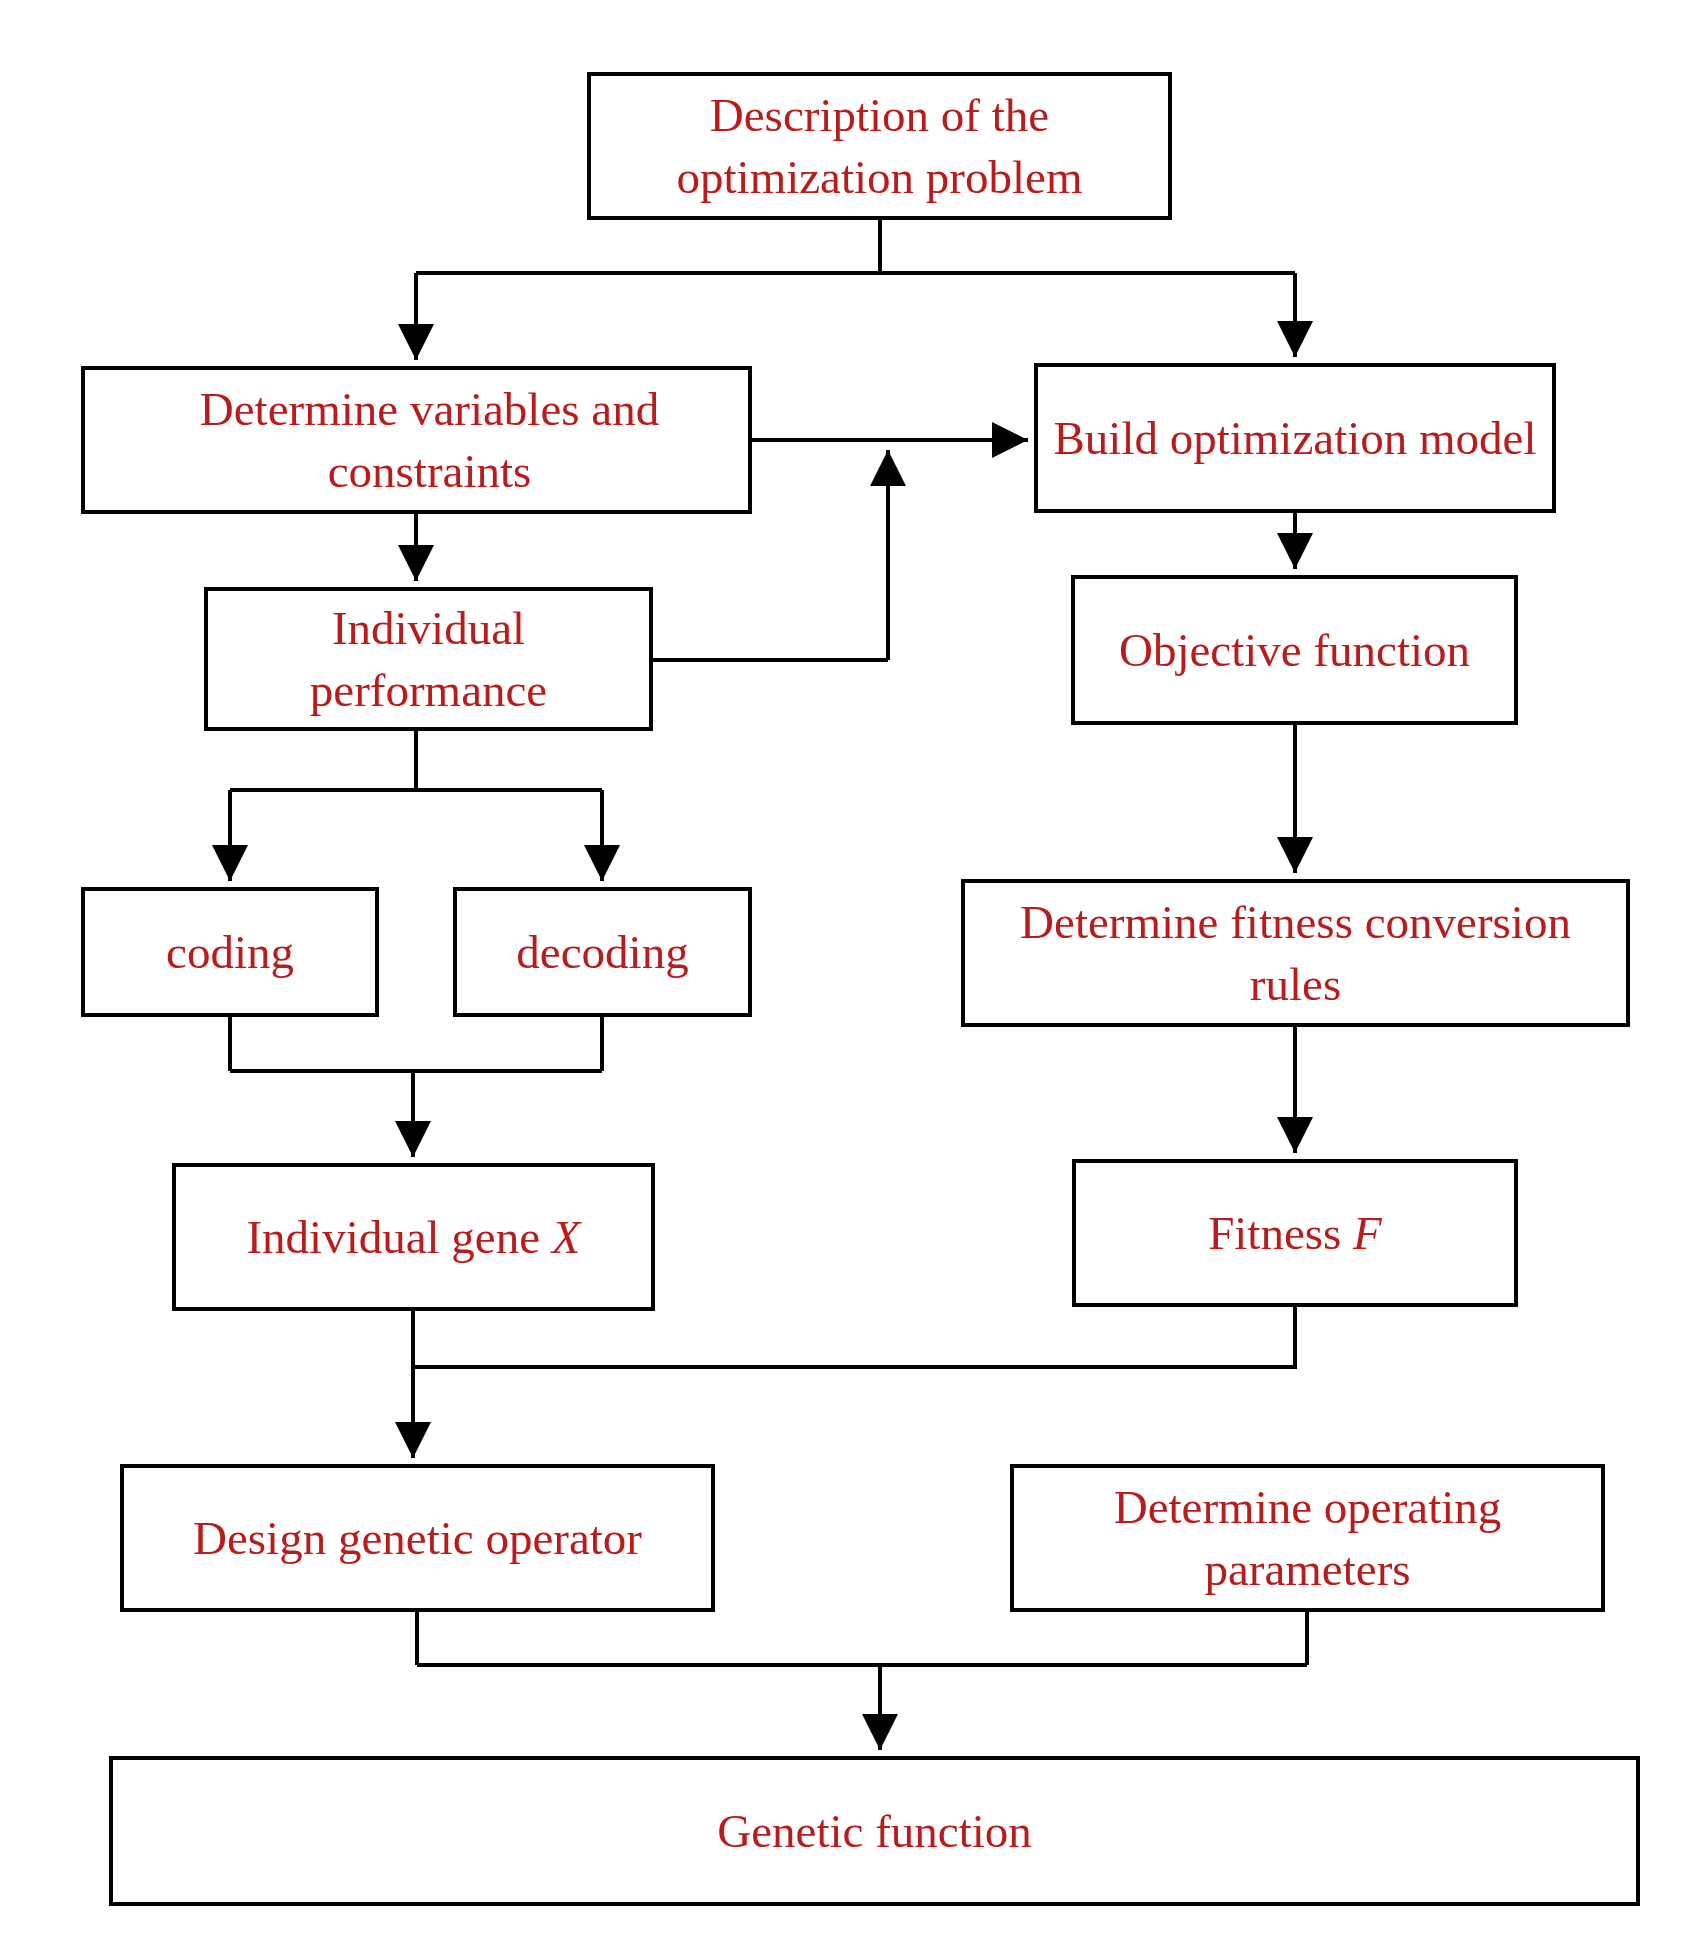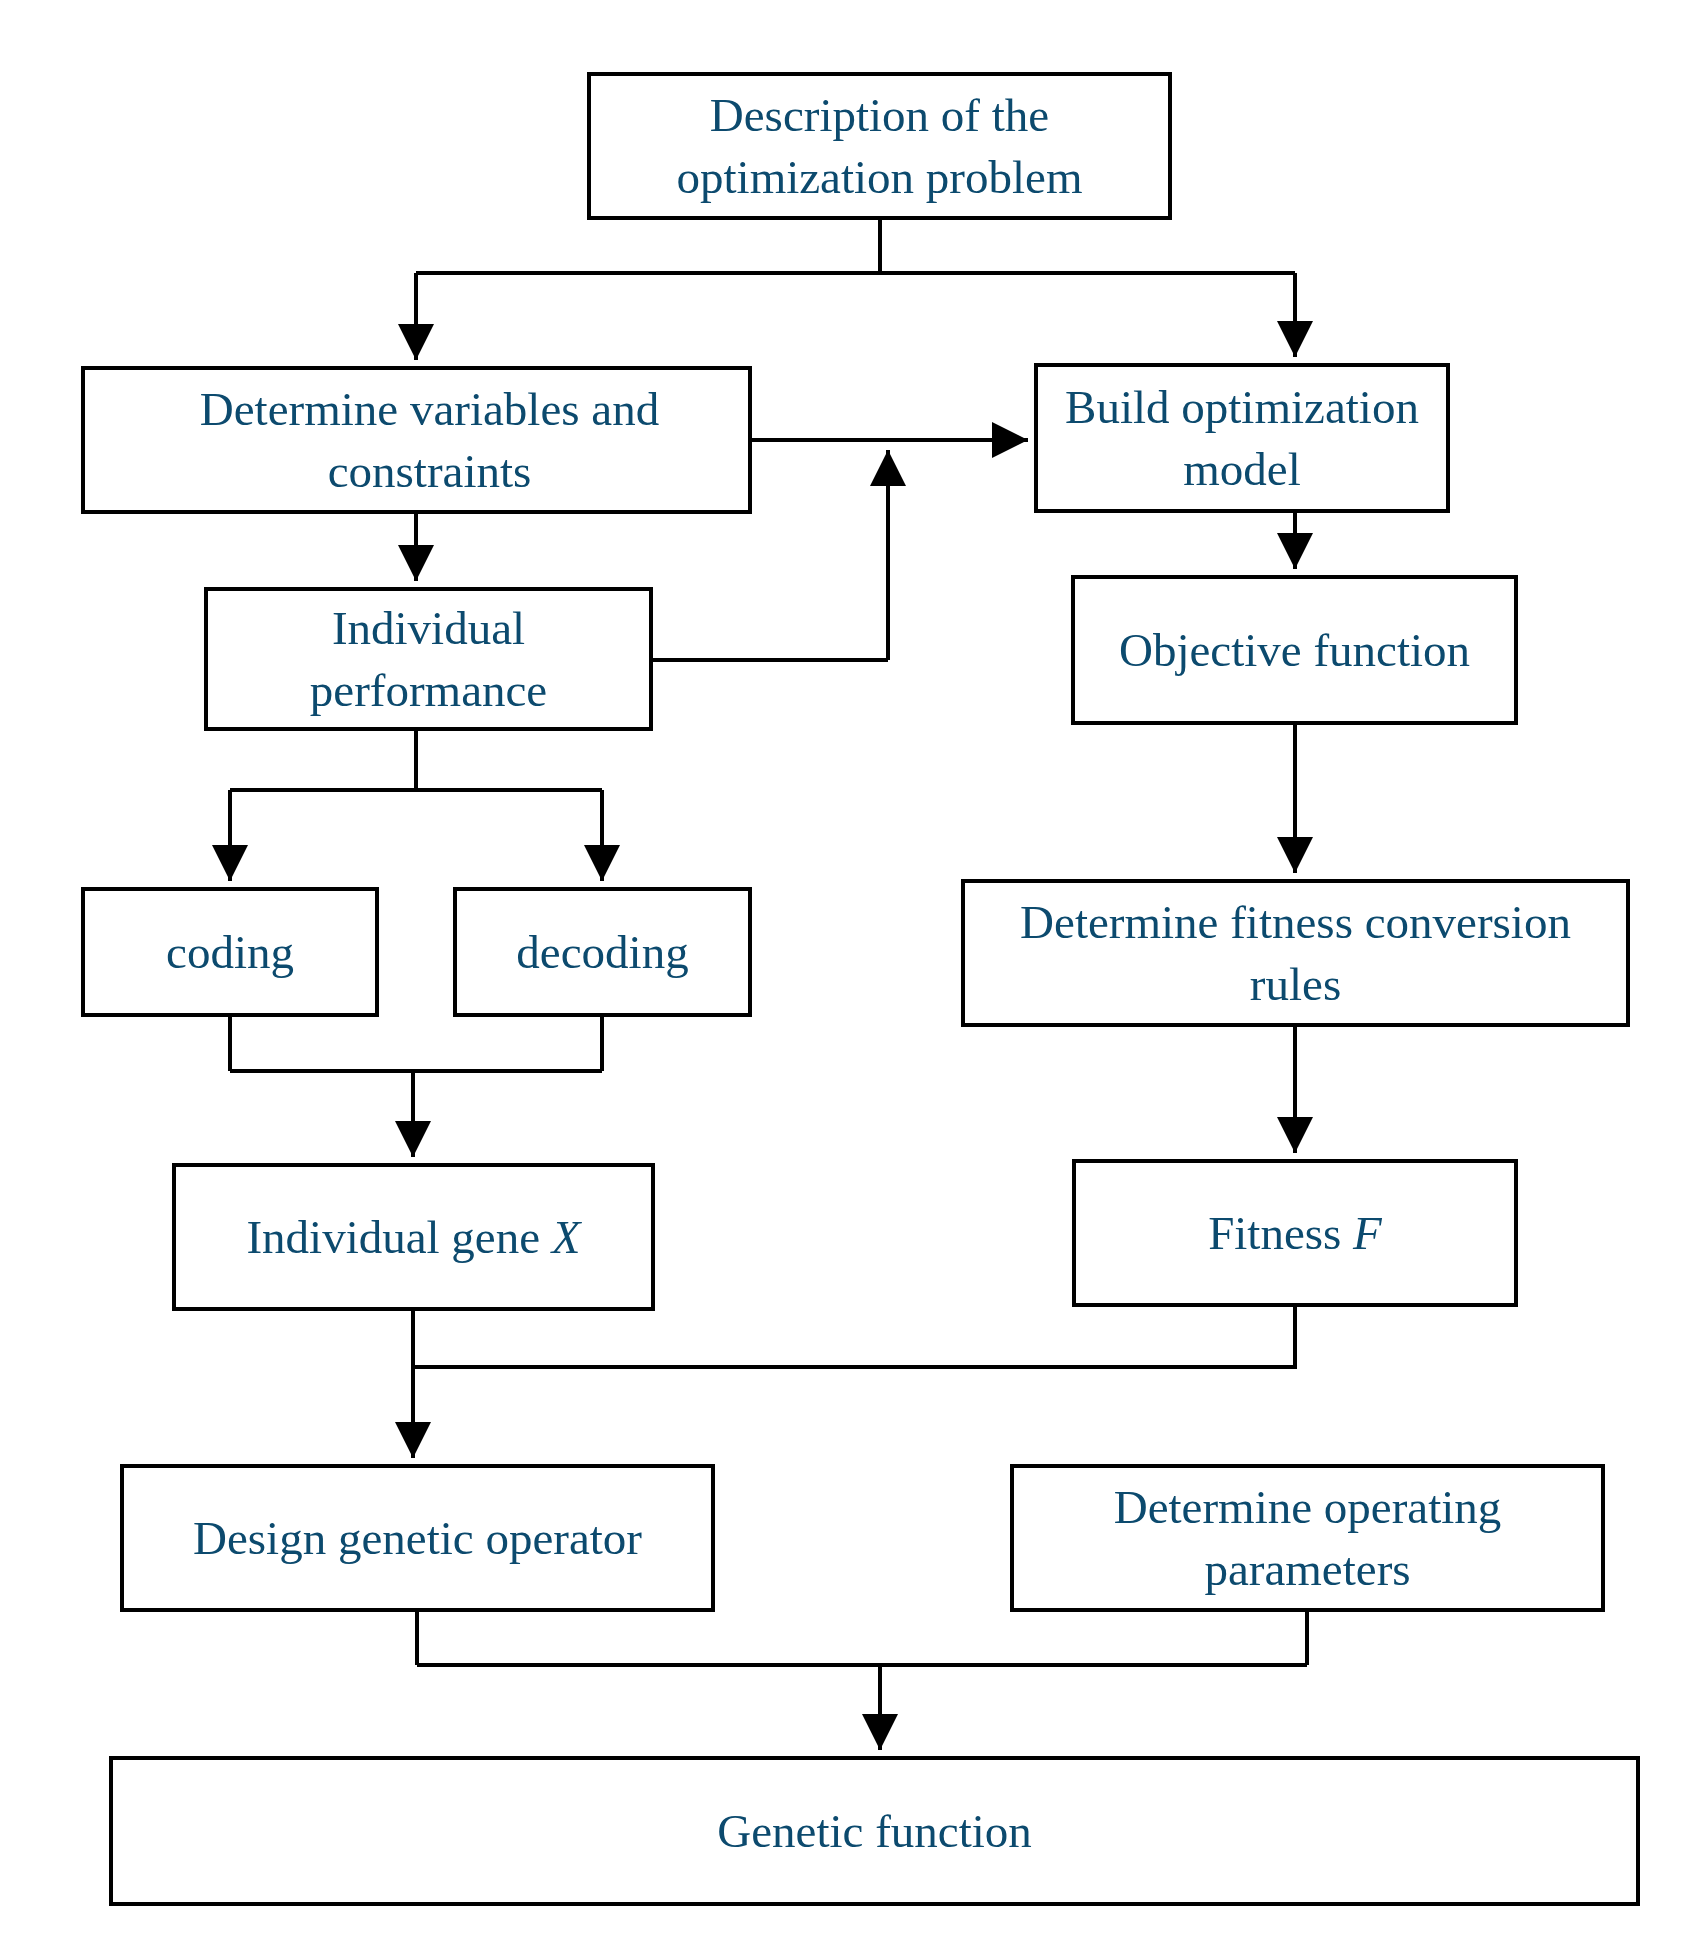--- a/index.html
+++ b/index.html
@@ -2,21 +2,21 @@
 <html><head>
 <meta charset="utf-8">
 <style>
   html, body { margin: 0; padding: 0; background: #ffffff; }
   .canvas {
     position: relative;
     width: 1688px;
     height: 1942px;
     background: #ffffff;
     font-family: "Liberation Serif", "DejaVu Serif", serif;
-    color: #0c4a6e;
+    color: #b91c1c;
   }
   .wires {
     position: absolute;
     left: 0; top: 0;
     width: 1688px; height: 1942px;
   }
   .node {
     position: absolute;
     box-sizing: border-box;
     background: #ffffff;
@@ -27,21 +27,21 @@
     text-align: center;
     font-size: 47px;
     line-height: 1.32;
     padding: 2px 10px;
   }
   .node .lbl { display: inline; }
   .node .var { font-style: italic; }
   
   #n-description        { left: 587px;  top: 72px;   width: 585px;  height: 148px; }
   #n-determine-vars     { left: 81px;   top: 366px;  width: 671px;  height: 148px; padding-left: 36px; }
-  #n-build-model        { left: 1034px; top: 363px;  width: 416px;  height: 150px; }
+  #n-build-model        { left: 1034px; top: 363px;  width: 522px;  height: 150px; }
   #n-individual-perf    { left: 192px;  top: 587px;  width: 449px;  height: 144px; margin-left: 12px; }
   #n-objective-function { left: 1071px; top: 575px;  width: 447px;  height: 150px; }
   #n-coding             { left: 81px;   top: 887px;  width: 298px;  height: 130px; }
   #n-decoding           { left: 453px;  top: 887px;  width: 299px;  height: 130px; }
   #n-determine-fitness  { left: 961px;  top: 879px;  width: 669px;  height: 148px; }
   #n-individual-gene    { left: 172px;  top: 1163px; width: 483px;  height: 148px; }
   #n-fitness-f          { left: 1072px; top: 1159px; width: 446px;  height: 148px; }
   #n-design-operator    { left: 120px;  top: 1464px; width: 595px;  height: 148px; }
   #n-determine-params   { left: 1010px; top: 1464px; width: 595px;  height: 148px; }
   #n-genetic-algorithm  { left: 109px;  top: 1756px; width: 1531px; height: 150px; }

